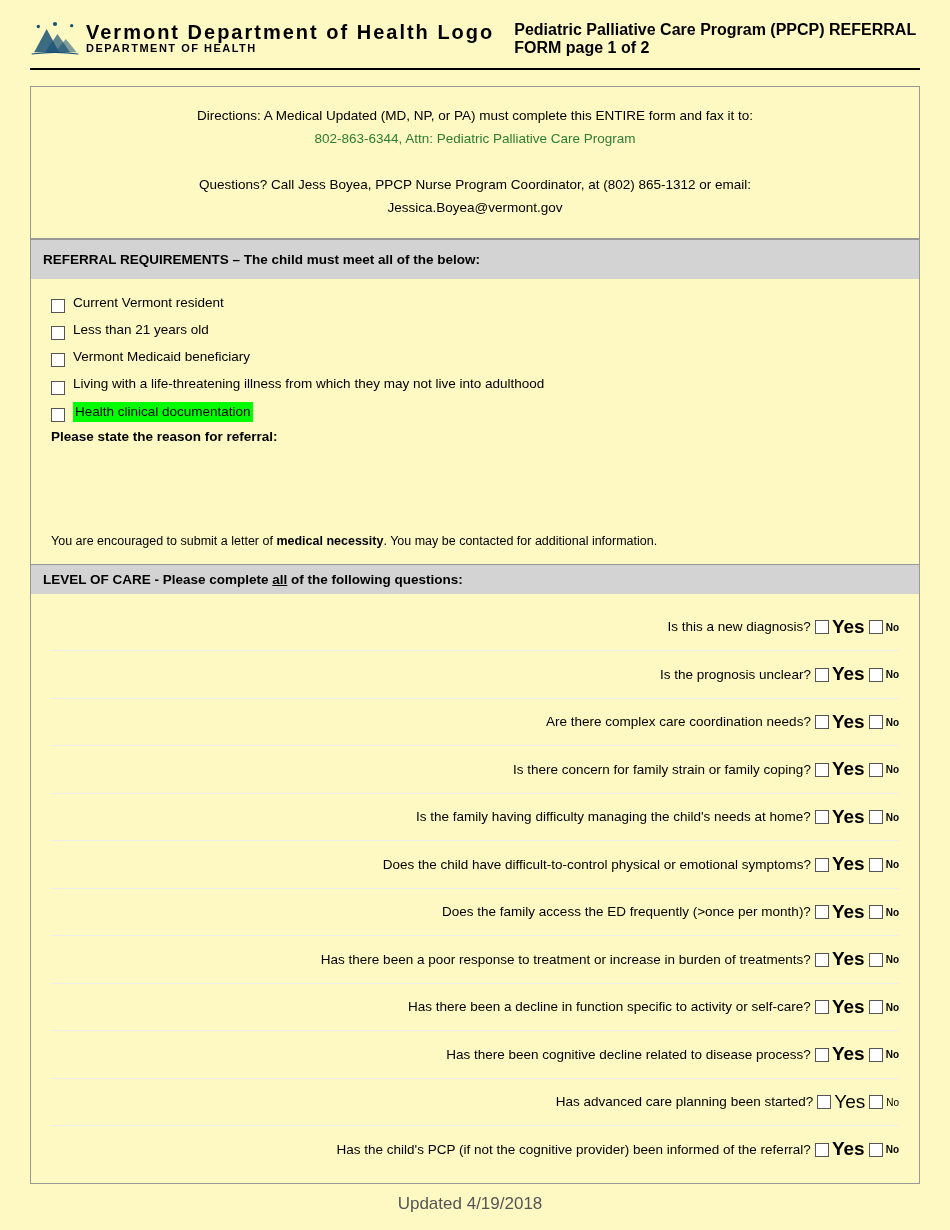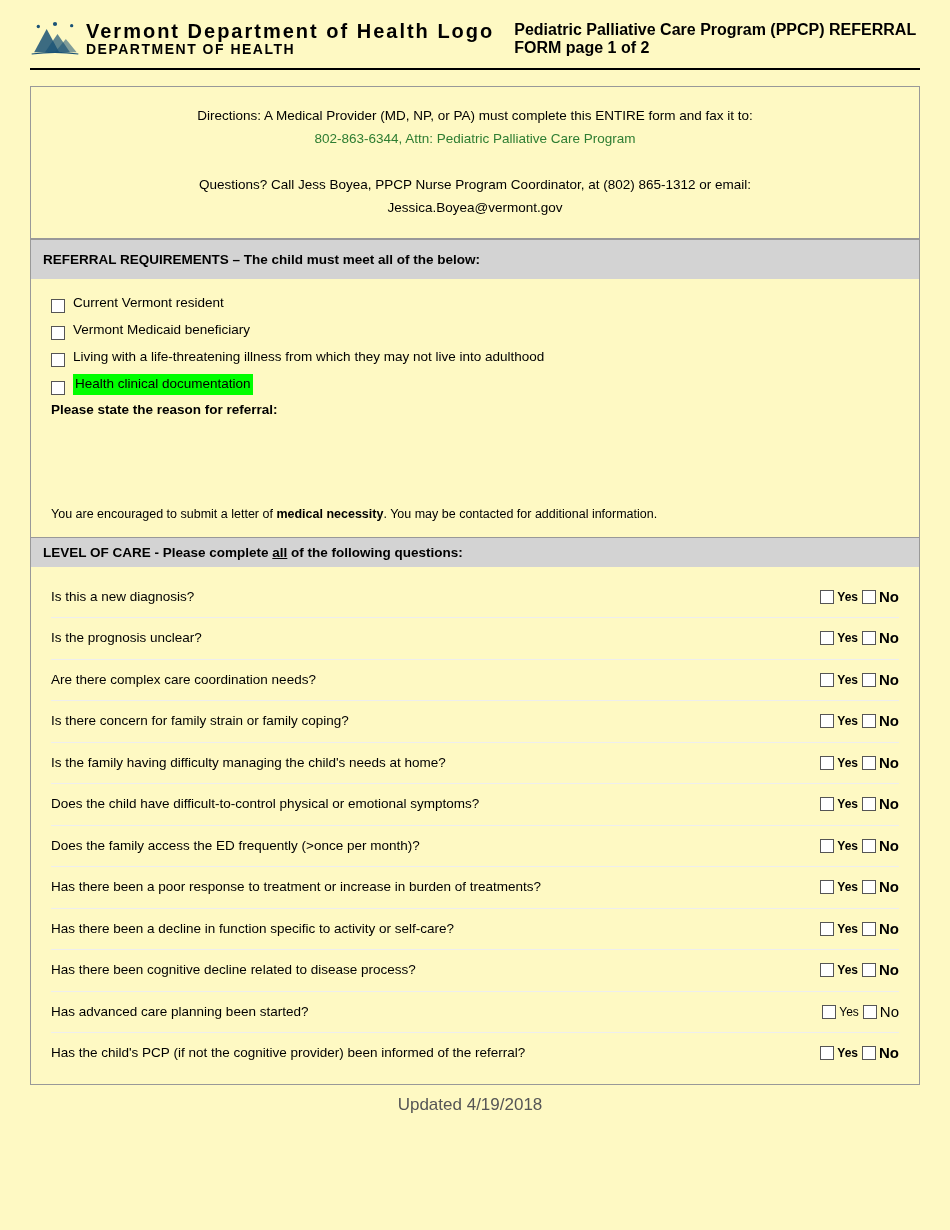--- a/index.html
+++ b/index.html
@@ -117,44 +117,45 @@
       padding: 9px 0;
       font-size: 13.5px;
       border-bottom: 1px solid #eee;
       line-height: 1.5;
     }
     .question-row:last-child {
       border-bottom: none;
     }
     .question-text {
       flex: 1;
+      text-align: right;
     }
     .yn-boxes {
       display: inline-flex;
       align-items: center;
       margin-left: 4px;
       gap: 0;
     }
     .yn-box {
       width: 14px;
       height: 14px;
       border: 1px solid #555;
       display: inline-block;
       margin-right: 3px;
       background: #fff;
       flex-shrink: 0;
     }
     .yn-label {
       font-weight: bold;
       margin-right: 4px;
-      font-size: 12px;
+      font-size: 19px;
     }
     .yn-label-no {
       font-weight: bold;
-      font-size: 15px;
+      font-size: 10px;
     }
     .footer-updated {
       text-align: center;
       font-size: 17px;
       color: #555;
       margin-top: 10px;
       padding-right: 10px;
     }
 
     
@@ -173,21 +174,21 @@
       align-items: flex-start;
     }
     .vt-text-vermont {
       font-size: 20px;
       font-weight: bold;
       color: #000;
       letter-spacing: 2px;
       line-height: 1;
     }
     .vt-text-dept {
-      font-size: 14px;
+      font-size: 11px;
       font-weight: bold;
       letter-spacing: 1.5px;
       color: #000;
       line-height: 1.2;
     }
   </style>
 </head>
 <body>
 
 <div class="page">
@@ -213,38 +214,42 @@
           <span class="vt-text-dept">DEPARTMENT OF HEALTH</span>
         </div>
       </div>
     </div>
     <div class="header-title">Pediatric Palliative Care Program (PPCP) REFERRAL FORM  page 1 of 2</div>
   </div>
 
   <div class="main-box">
 
     <div class="directions-section">
-      <div>Directions: A Medical Provider (MD, NP, or PA) must complete this ENTIRE form and fax it to:</div>
+      <div>Directions: A Medical Updated (MD, NP, or PA) must complete this ENTIRE form and fax it to:</div>
       <div class="fax-link" style="color:#2e7d32;">802-863-6344, Attn: Pediatric Palliative Care Program</div>
       <br>
       <div>Questions? Call Jess Boyea, PPCP Nurse Program Coordinator, at (802) 865-1312 or email:</div>
       <div>Jessica.Boyea@vermont.gov</div>
     </div>
 
     <div class="referral-req-header">
       <span>REFERRAL REQUIREMENTS – The child must meet all of the below:</span>
     </div>
 
     <div class="checklist-section">
       <div class="checklist-item">
         <span class="checkbox"></span>
         <span>Current Vermont resident</span>
       </div>
       <div class="checklist-item">
         <span class="checkbox"></span>
+        <span>Less than 21 years old</span>
+      </div>
+      <div class="checklist-item">
+        <span class="checkbox"></span>
         <span>Vermont Medicaid beneficiary</span>
       </div>
       <div class="checklist-item">
         <span class="checkbox"></span>
         <span>Living with a life-threatening illness from which they may not live into adulthood</span>
       </div>
       <div class="checklist-item">
         <span class="checkbox"></span>
         <span class="highlight-green">Health clinical documentation</span>
       </div>

